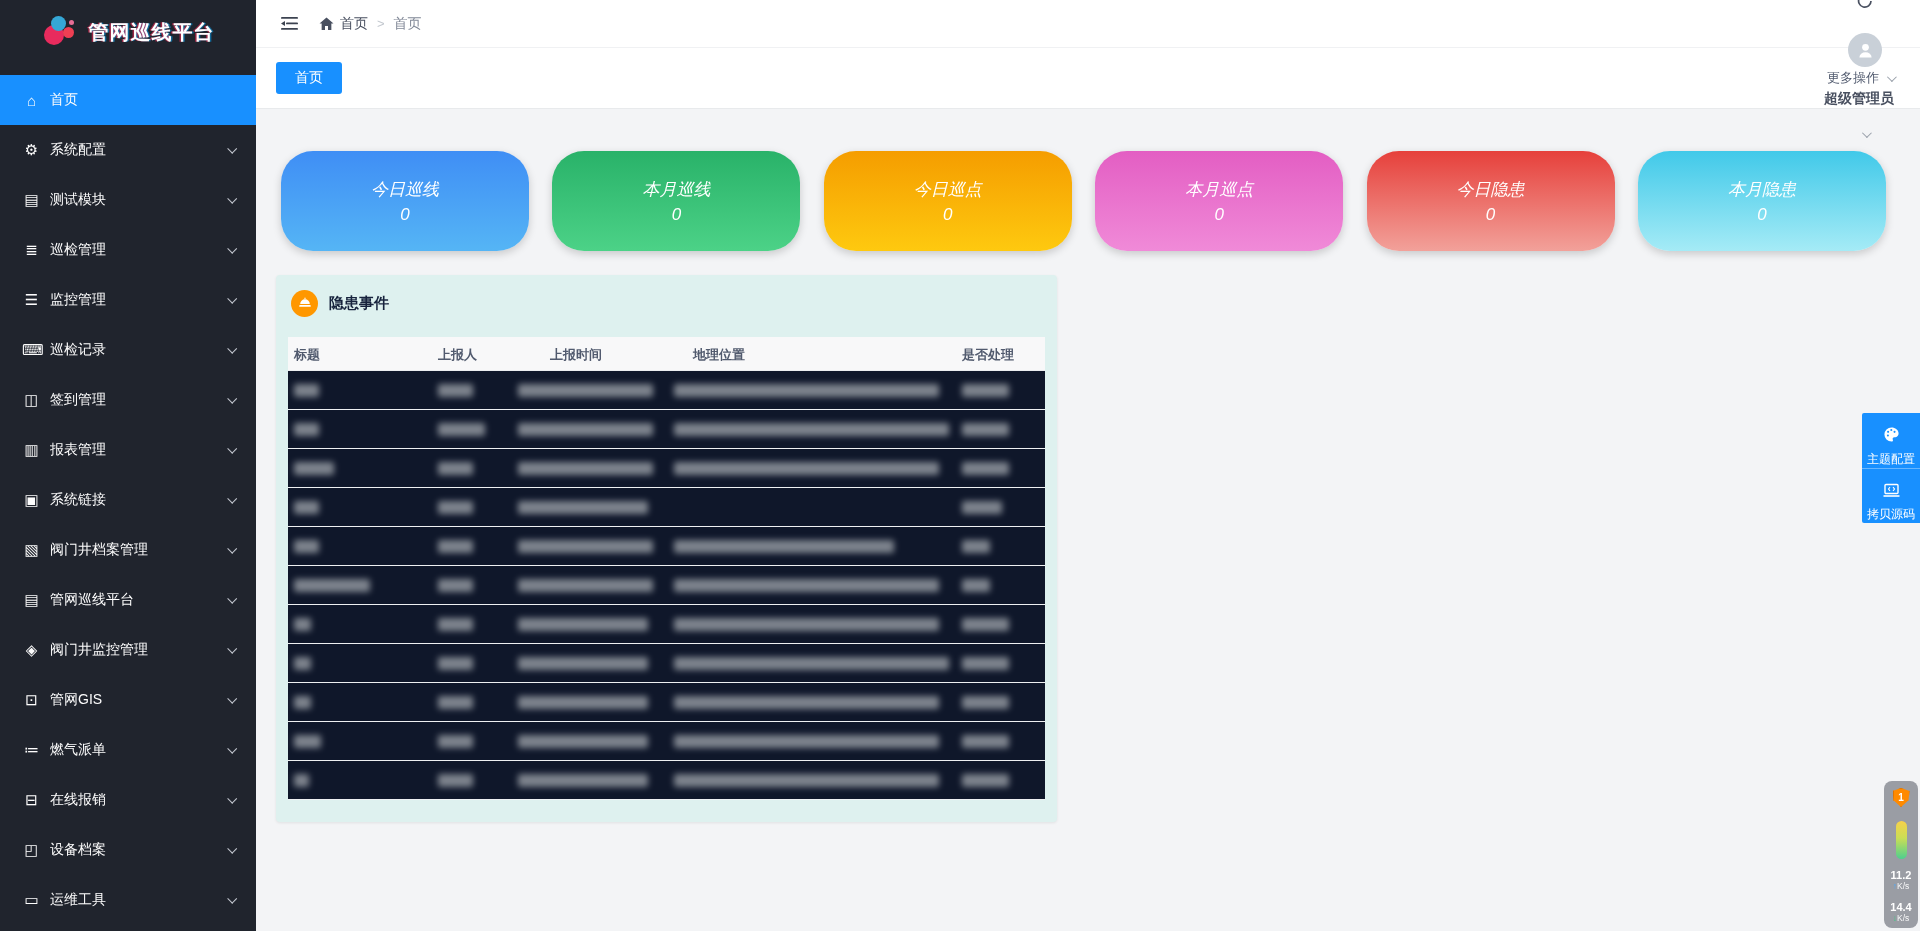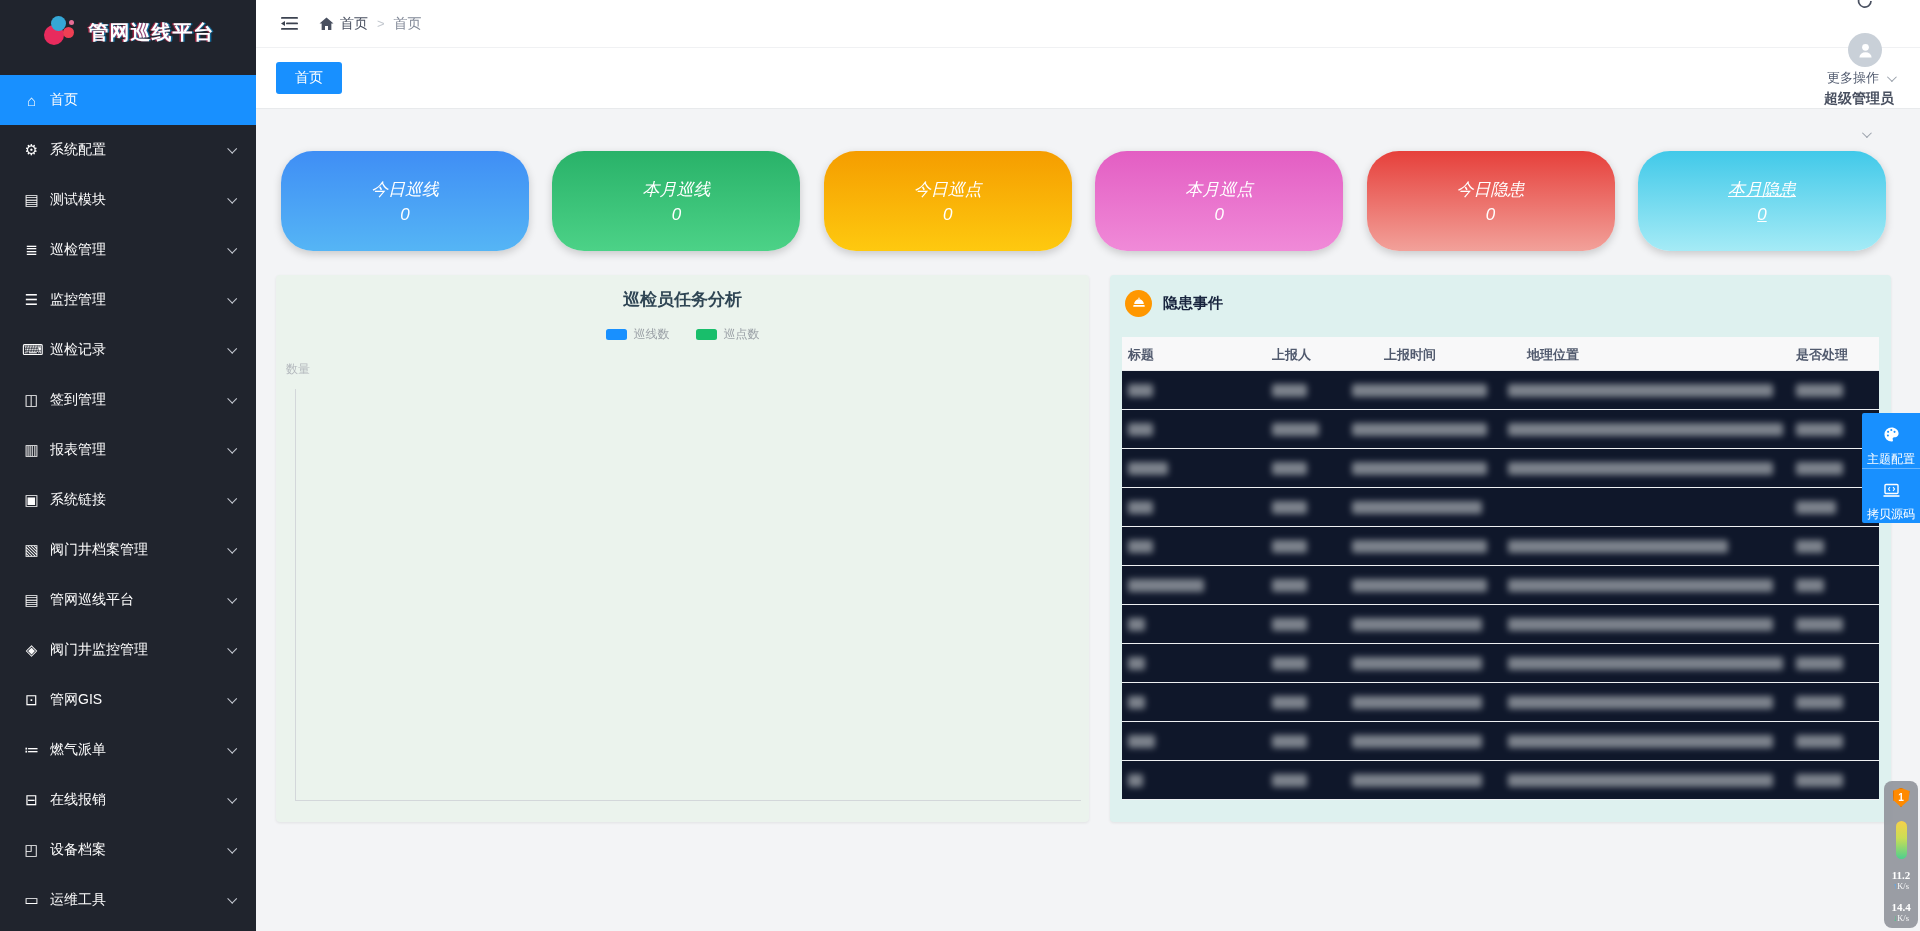--- a/index.html
+++ b/index.html
@@ -94,21 +94,21 @@
 
   
   .net-widget { position:absolute; right:2px; bottom:3px; width:34px; height:147px;
     background:rgba(146,150,157,.93); border-radius:8px; z-index:10; display:flex;
     flex-direction:column; align-items:center; padding-top:7px; }
   .shield { width:17px; height:19px; background:#ff8a00; border:1px solid #e07500;
     clip-path:polygon(50% 0,100% 16%,94% 64%,50% 100%,6% 64%,0 16%);
     display:flex; align-items:center; justify-content:center; color:#fff; font-size:10px; font-weight:bold; }
   .gauge { margin-top:14px; width:11px; height:38px; border-radius:6px;
     background:linear-gradient(180deg,#f7d14a 0%,#cade55 45%,#4ecf8f 100%); }
-  .speed { margin-top:10px; text-align:center; color:#fff; line-height:1.15;font-family:Liberation Serif, serif; }
+  .speed { margin-top:10px; text-align:center; color:#fff; line-height:1.15; }
   .num { font-size:11px; font-weight:bold; }
   .unit { font-size:8.5px; opacity:.95; }
   .up-a { color:#4aa9ff; } .down-a { color:#35d07f; }
 </style>
 </head>
 <body>
 
 <aside class="sidebar">
   <div class="logo">
     <span class="logo-mark">
@@ -286,44 +286,28 @@
           <div class="sc-value">0</div>
         </div>
         <div class="stat-card" style="background: linear-gradient(rgb(227, 94, 195) 0%, rgb(240, 138, 216) 100%);">
           <div class="sc-label">本月巡点</div>
           <div class="sc-value">0</div>
         </div>
         <div class="stat-card" style="background: linear-gradient(rgb(230, 64, 59) 0%, rgb(242, 161, 154) 100%);">
           <div class="sc-label">今日隐患</div>
           <div class="sc-value">0</div>
         </div>
-        <div class="stat-card" style="background: linear-gradient(rgb(65, 201, 233) 0%, rgb(165, 235, 246) 100%); text-decoration: underline;">
+        <div class="stat-card" style="background: linear-gradient(rgb(65, 201, 233) 0%, rgb(165, 235, 246) 100%);">
           <div class="sc-label">本月隐患</div>
           <div class="sc-value">0</div>
         </div>
       </div>
 
     <div class="panels">
 
-      <section class="chart-panel">
-        <div class="cp-title">巡检员任务分析</div>
-        <div class="legend" id="legend">
-            <span class="leg">
-              <span class="sw" style="background: rgb(24, 144, 255);"></span>
-              <span>巡线数</span>
-            </span>
-            <span class="leg">
-              <span class="sw" style="background: rgb(25, 190, 107);"></span>
-              <span>巡点数</span>
-            </span>
-          </div>
-        <div class="ylabel">数量</div>
-        <div class="axis-y"></div>
-        <div class="axis-x"></div>
-      </section>
 
       <section class="events-panel">
         <div class="ep-head">
           <span class="alarm">
             <svg width="16" height="14" viewBox="0 0 16 14">
               <path d="M8 2.2a4.8 4.8 0 0 1 4.8 4.9H3.2A4.8 4.8 0 0 1 8 2.2z" fill="#fff"></path>
               <rect x="2.2" y="8.1" width="11.6" height="1.7" rx="0.85" fill="#fff"></rect>
               <rect x="7.4" y="0.6" width="1.2" height="1.6" rx="0.6" fill="#fff"></rect>
             </svg>
           </span>

